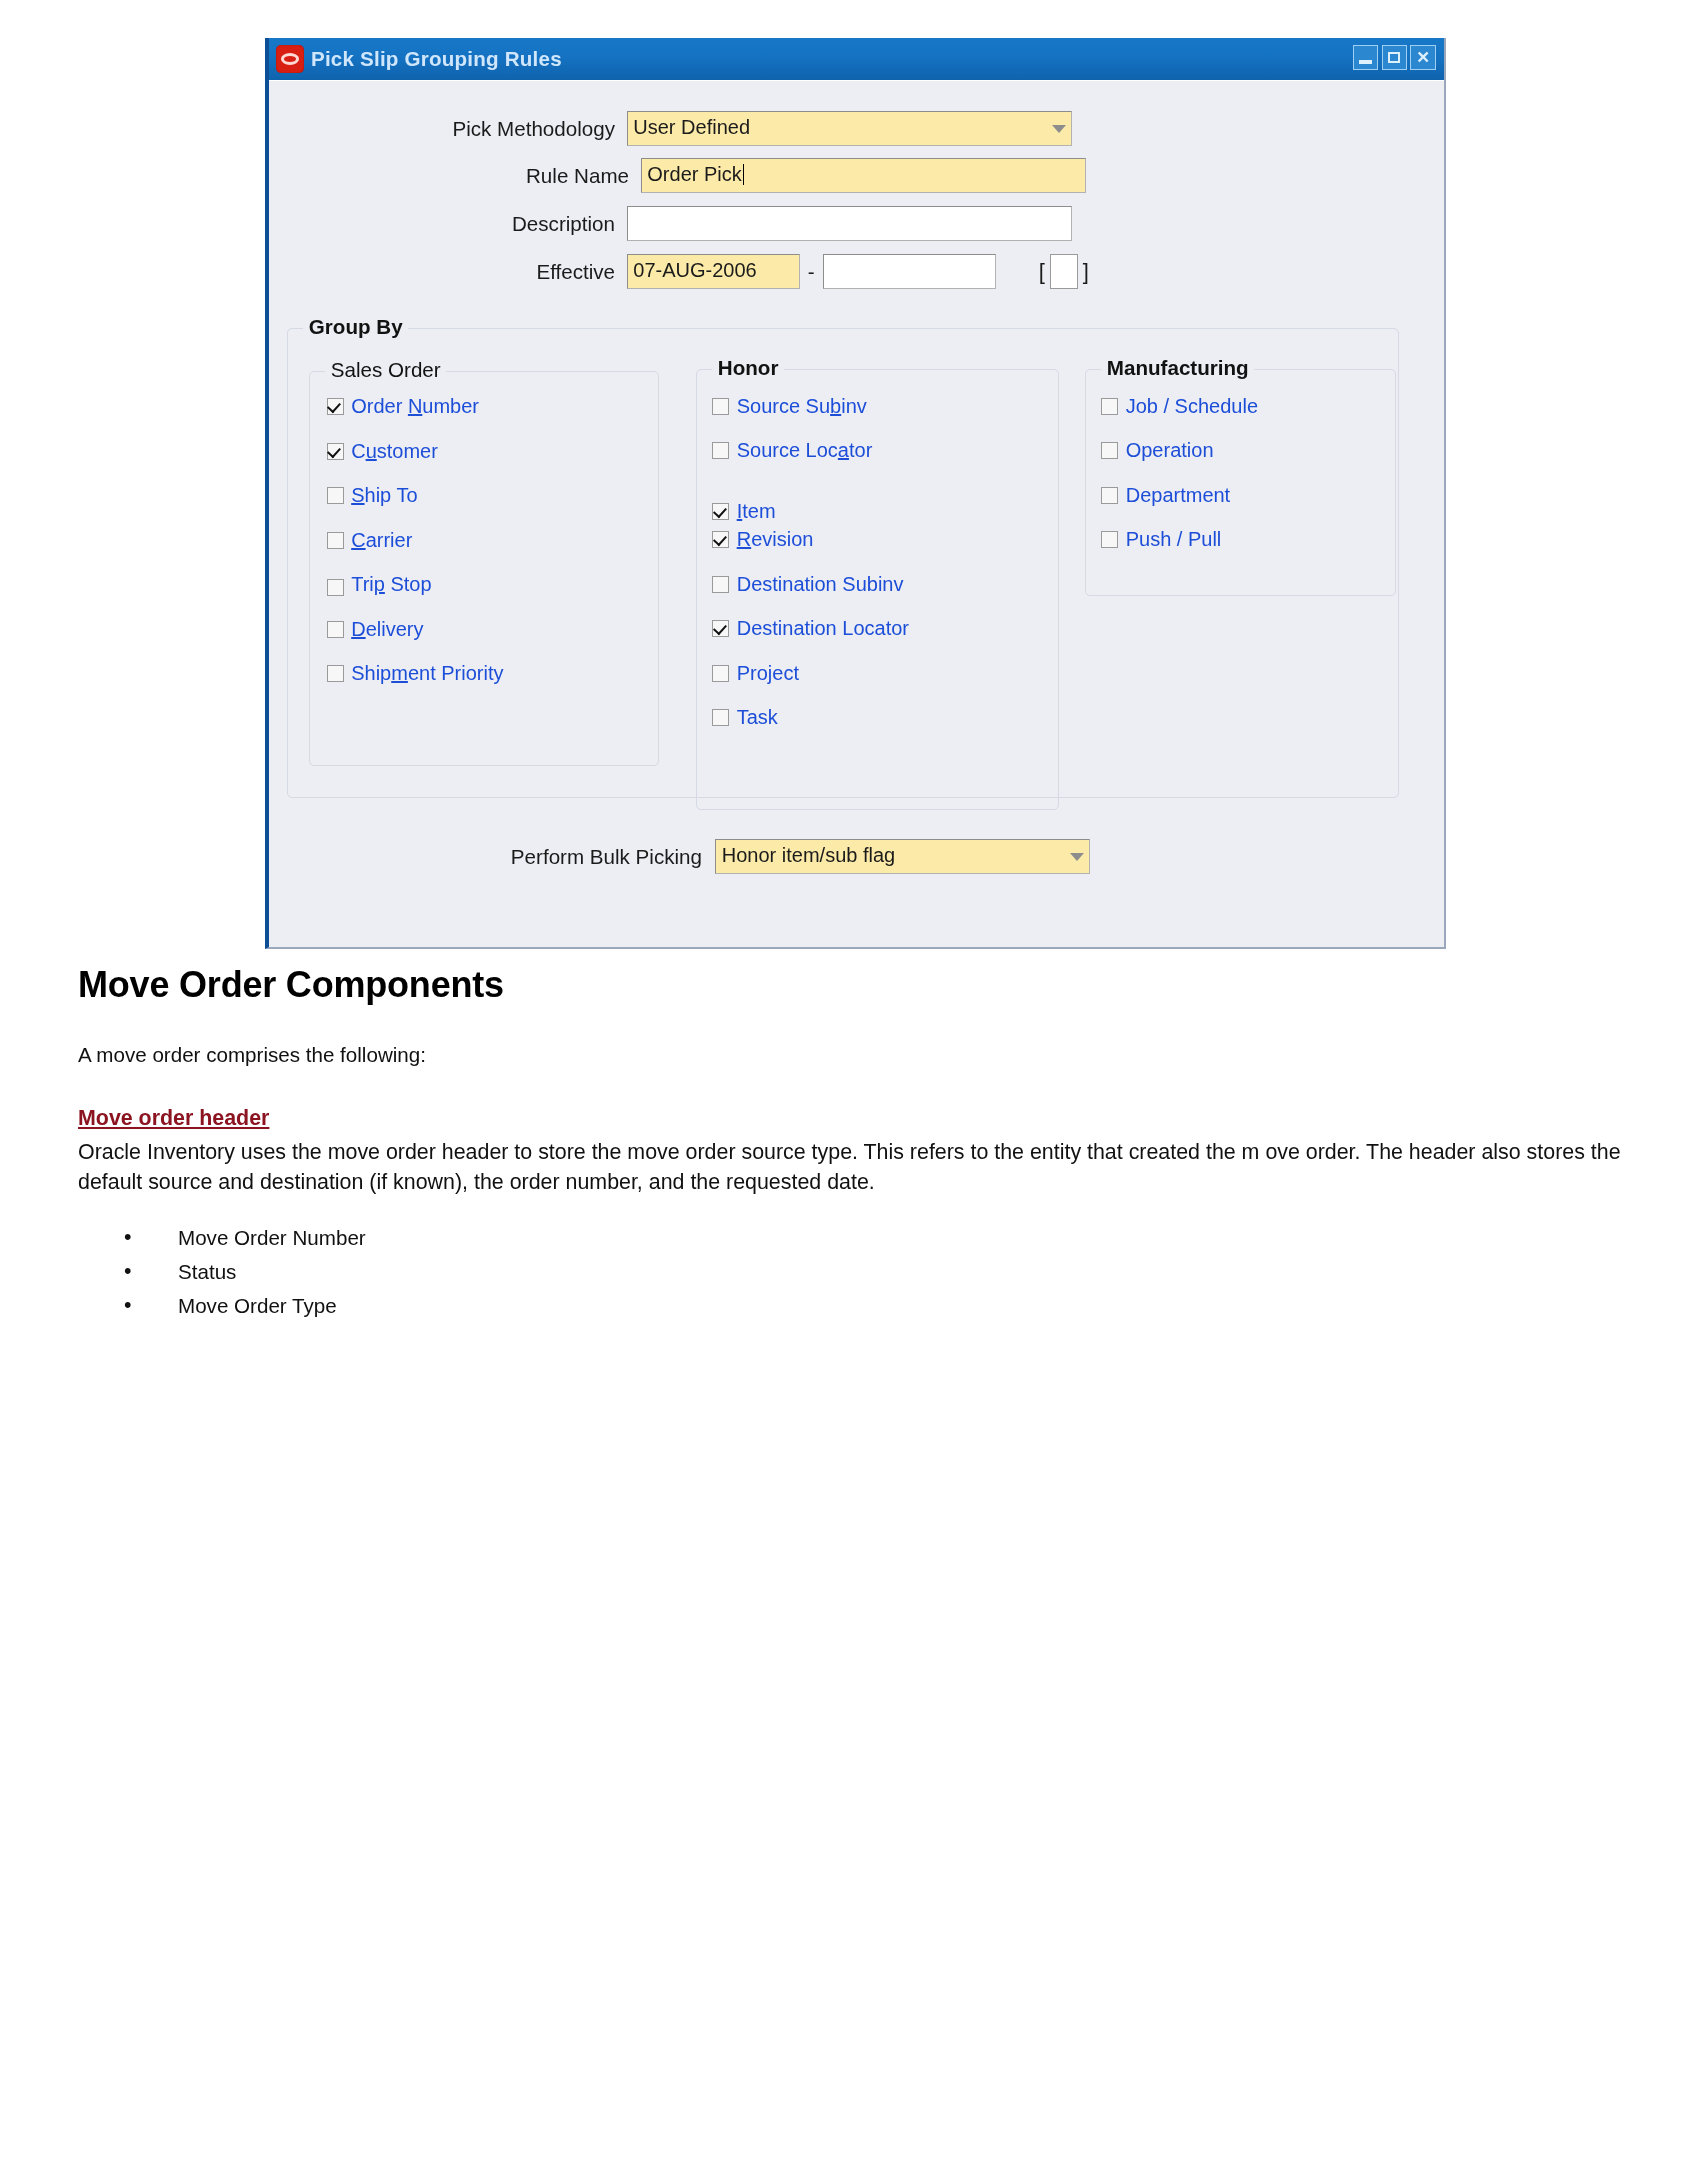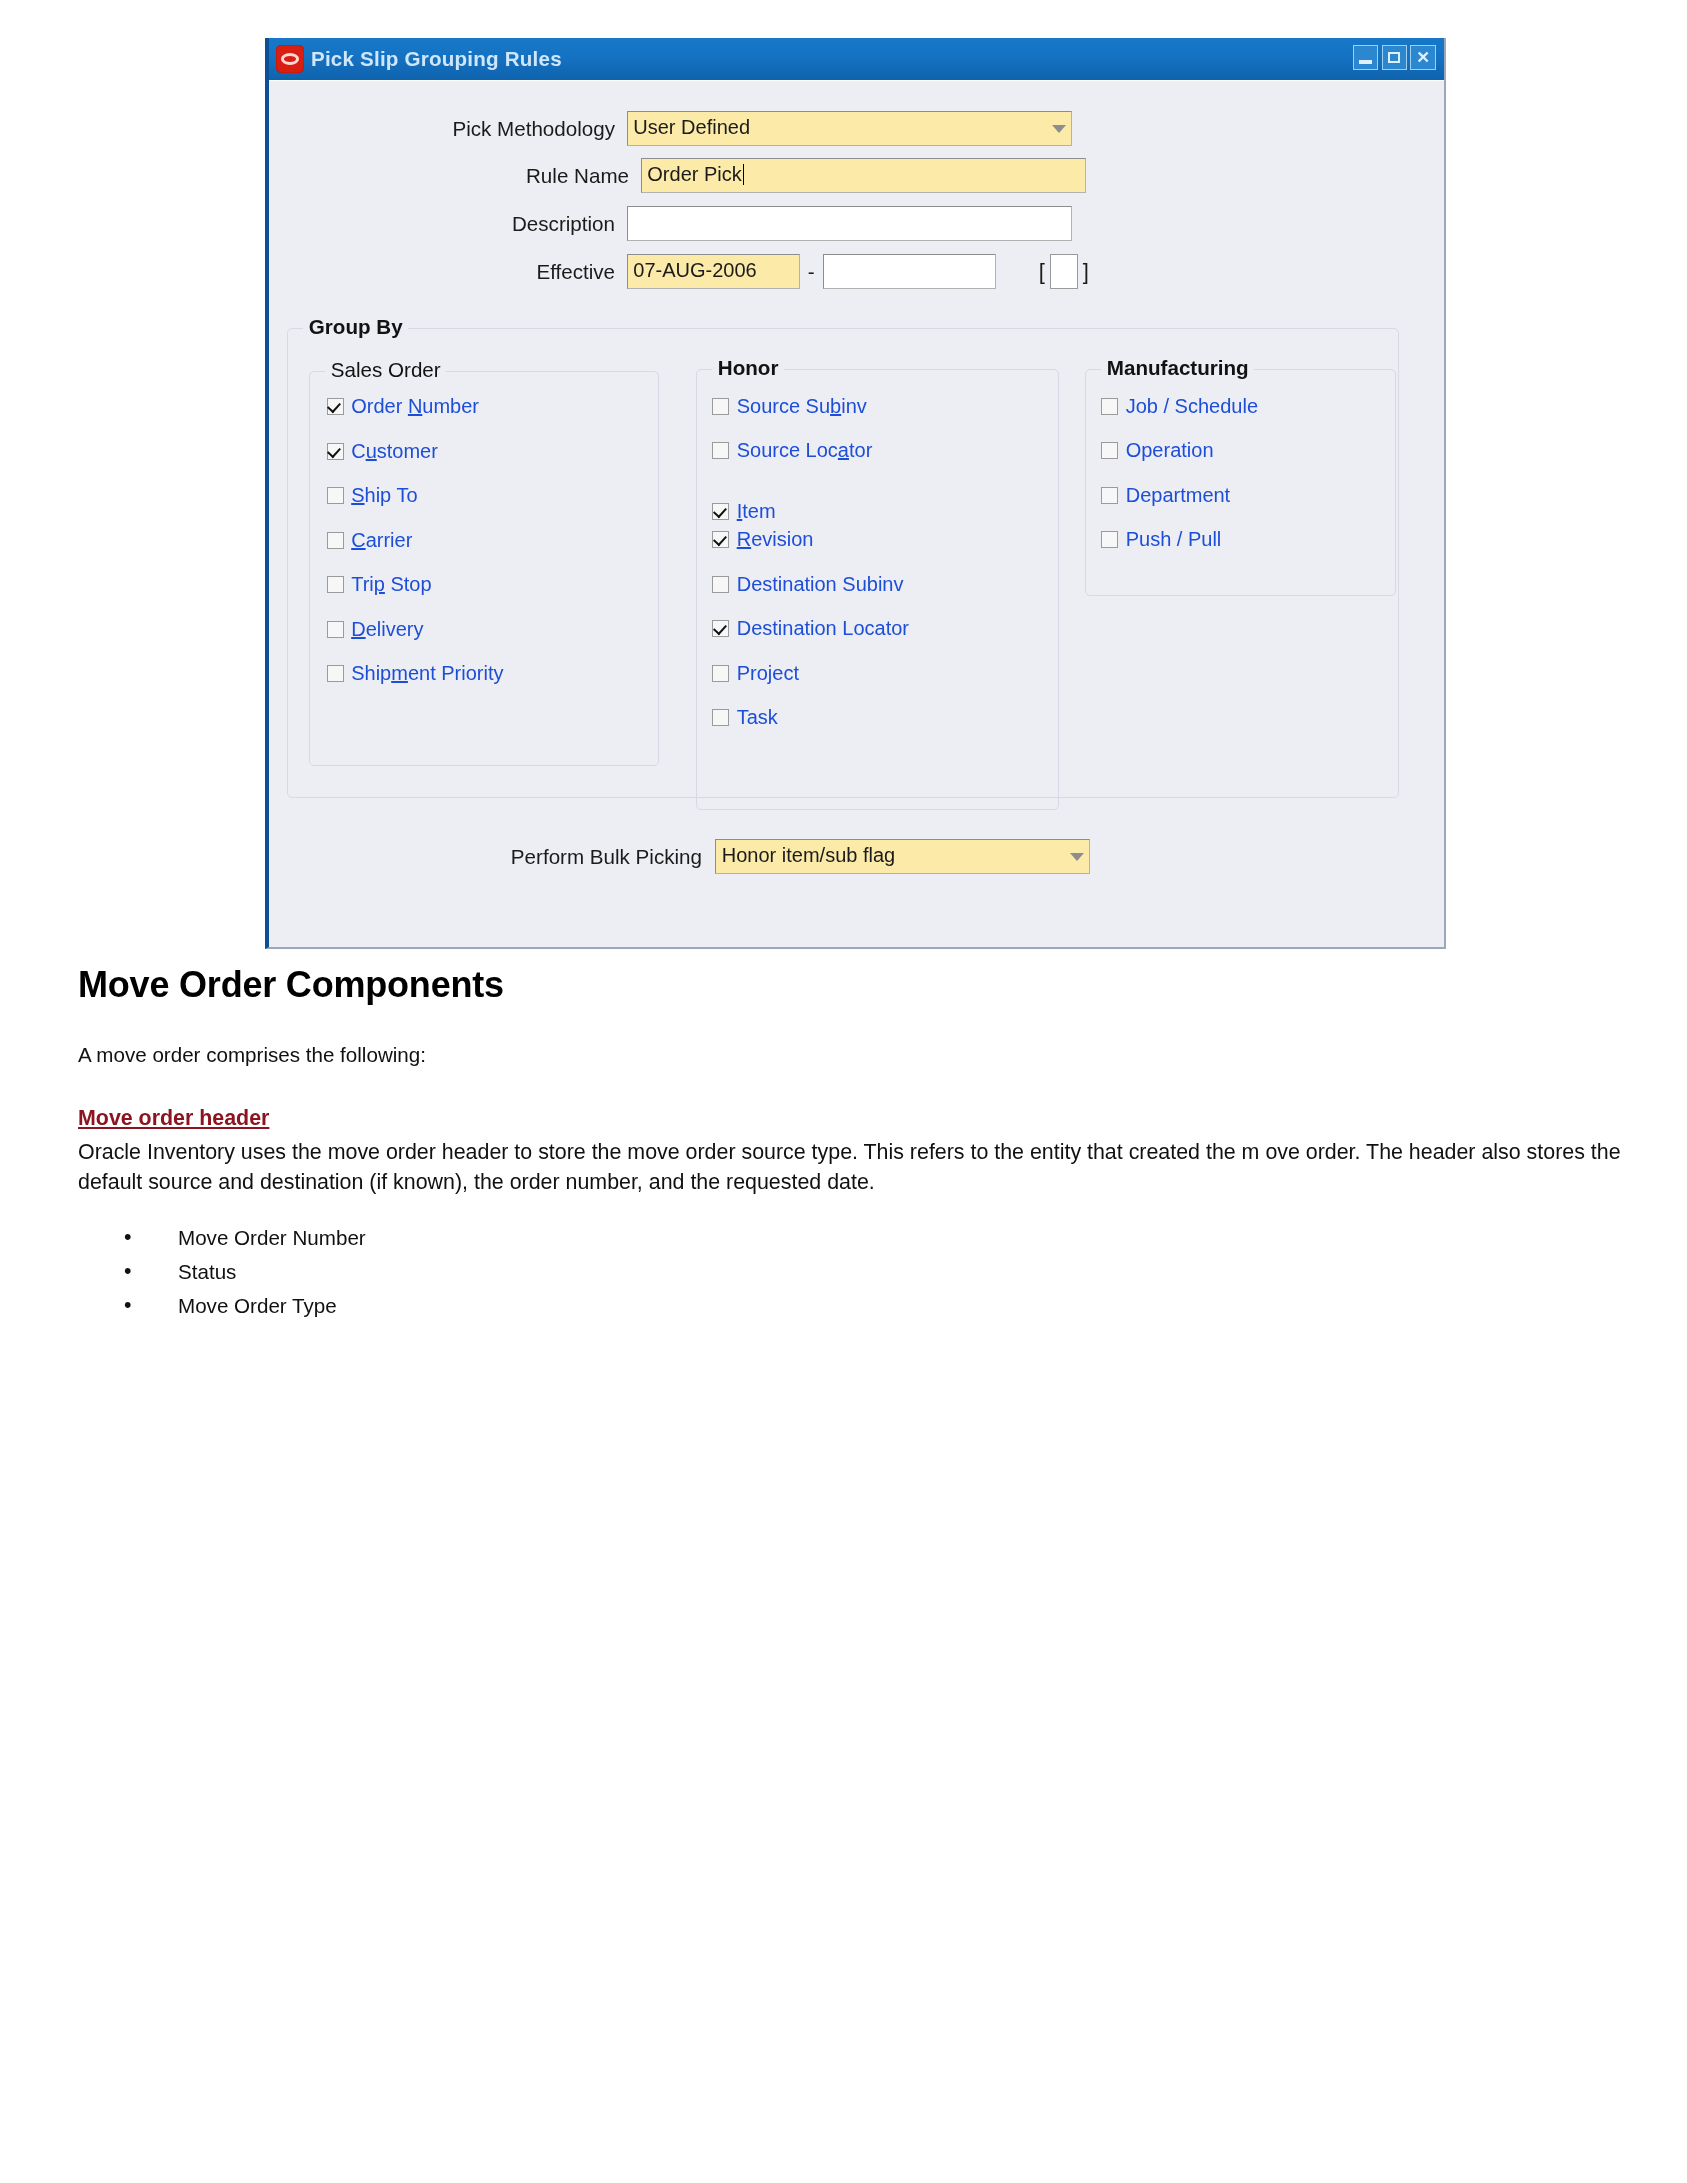--- a/index.html
+++ b/index.html
@@ -369,21 +369,21 @@
         <span class="cb-label">C<u>u</u>stomer</span>
       </div>
       <div class="cb-row" style="left:16.5px; top:112px;">
         <span class="cbox"></span>
         <span class="cb-label"><u>S</u>hip To</span>
       </div>
       <div class="cb-row" style="left:16.5px; top:157px;">
         <span class="cbox"></span>
         <span class="cb-label"><u>C</u>arrier</span>
       </div>
-      <div class="cb-row" style="left:16.5px; top:201px;">
+      <div class="cb-row" style="left:16.5px; top:201px;align-items:flex-end;">
         <span class="cbox"></span>
         <span class="cb-label">Tri<u>p</u> Stop</span>
       </div>
       <div class="cb-row" style="left:16.5px; top:246px;">
         <span class="cbox"></span>
         <span class="cb-label"><u>D</u>elivery</span>
       </div>
       <div class="cb-row" style="left:16.5px; top:290px;">
         <span class="cbox"></span>
         <span class="cb-label">Ship<u>m</u>ent Priority</span>

